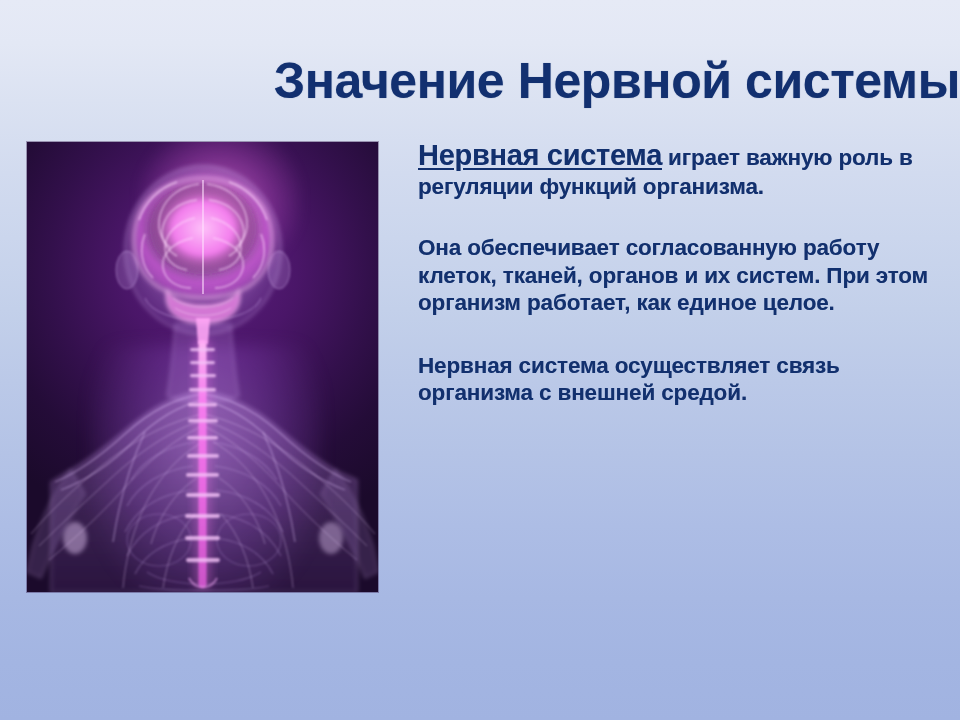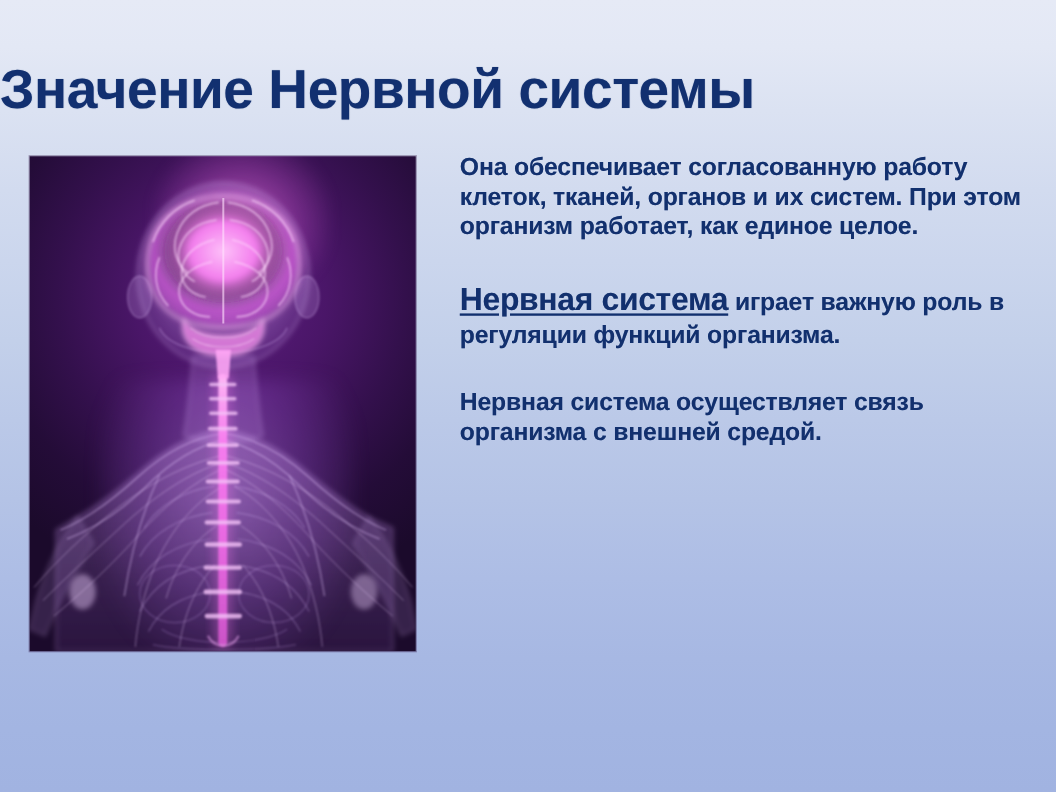--- a/index.html
+++ b/index.html
@@ -33,21 +33,21 @@
         #a1b3e1 100%);
     overflow: hidden;
   }
 
   
   .title-wrap {
     position: absolute;
     left: 0;
     top: 20px;
     width: 960px;
-    text-align: left;
+    text-align: right;
   }
   .slide-title {
     display: inline-block;
     font-family: "Liberation Sans", "DejaVu Sans", sans-serif;
     font-size: 50px;
     font-weight: 700;
     letter-spacing: -0.4px;
     color: #123070;
     line-height: 1.08;
     white-space: nowrap;
@@ -321,23 +321,23 @@
           </g>
 
           <path d="M169 176 L 183 176 L 181 202 L 171 202 Z" fill="#ffa6f6" fill-opacity="0.88" filter="url(#tinyBlur)"></path>
         </g>
       </svg>
     </div>
   </div>
 
   <div class="text-col">
 
-    <p class="para p2">Она обеспечивает согласованную работу клеток, тканей, органов и их систем. При этом организм работает, как единое целое.</p>
-
     <p class="para p1">
       <span class="lead-term">Нервная система</span><span> играет важную роль в регуляции функций организма.</span>
     </p>
 
+    <p class="para p2">Она обеспечивает согласованную работу клеток, тканей, органов и их систем. При этом организм работает, как единое целое.</p>
+
     <p class="para p3"> Нервная система осуществляет связь организма с внешней средой.</p>
 
   </div>
 
 </div>
 
 </body></html>

